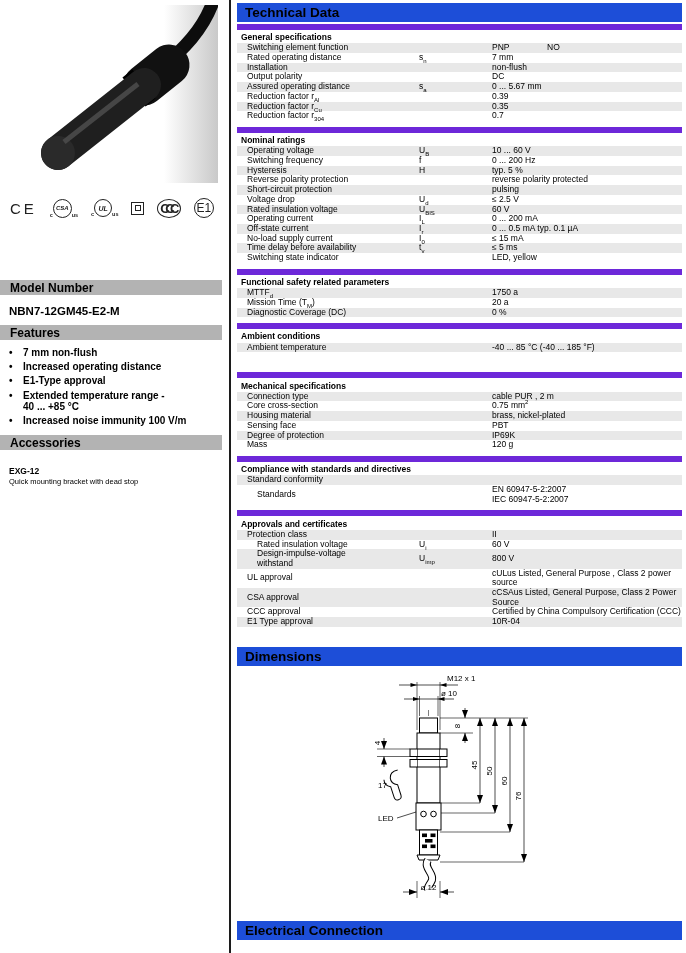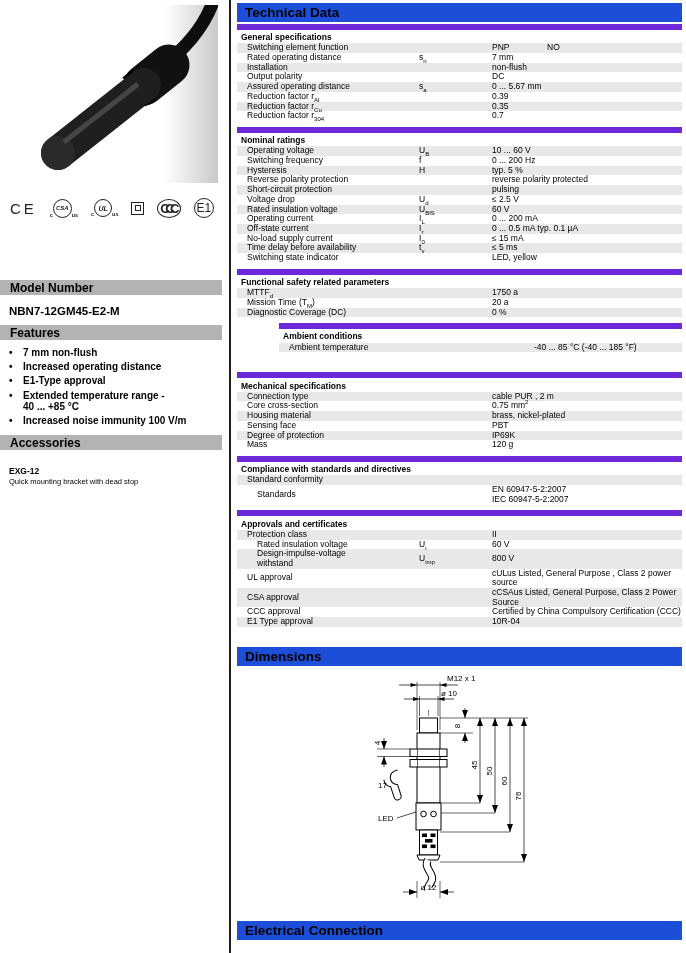--- a/index.html
+++ b/index.html
@@ -38,21 +38,21 @@
   .acc-desc { font-size:7.5px; padding:1px 0 0 9px; }
 
   
   .col-right { position:absolute; left:237px; top:0; width:445px; }
   .bar-right { margin-top:3px; width:445px; height:19px; background:#1d4ed8; font-weight:bold; font-size:13.5px; padding:2px 0 0 8px; }
   .bar-right.mid { margin-top:20px; }
   .bar-right.low { margin-top:4px; }
 
   .tech-table { width:445px; margin-top:2px; }
   .sec { margin-bottom:6px; }
-  .sec.gap { margin-bottom:20px;margin-left:42px; }
+  .sec.gap { margin-bottom:20px; }
   .sec-h { border-top:6px solid #6d28d9; font-weight:bold; font-size:8.5px; padding:2.2px 0 1.2px 4px; }
   .row { display:flex; min-height:9.7px; font-size:8.5px; line-height:9.7px; align-items:center;gap:36px; }
   .row.stripe { background:#e8e8e8; }
   .c-label { width:146px; padding-left:10px; flex:none; }
   .c-label.ind2 { padding-left:20px; }
   .c-sym { width:37px; flex:none; }
   .c-val { flex:1; white-space:pre-line; }
   .c-val .v1 { display:inline-block; width:55px; }
   sub, sup { font-size:6px; line-height:0; }
 

